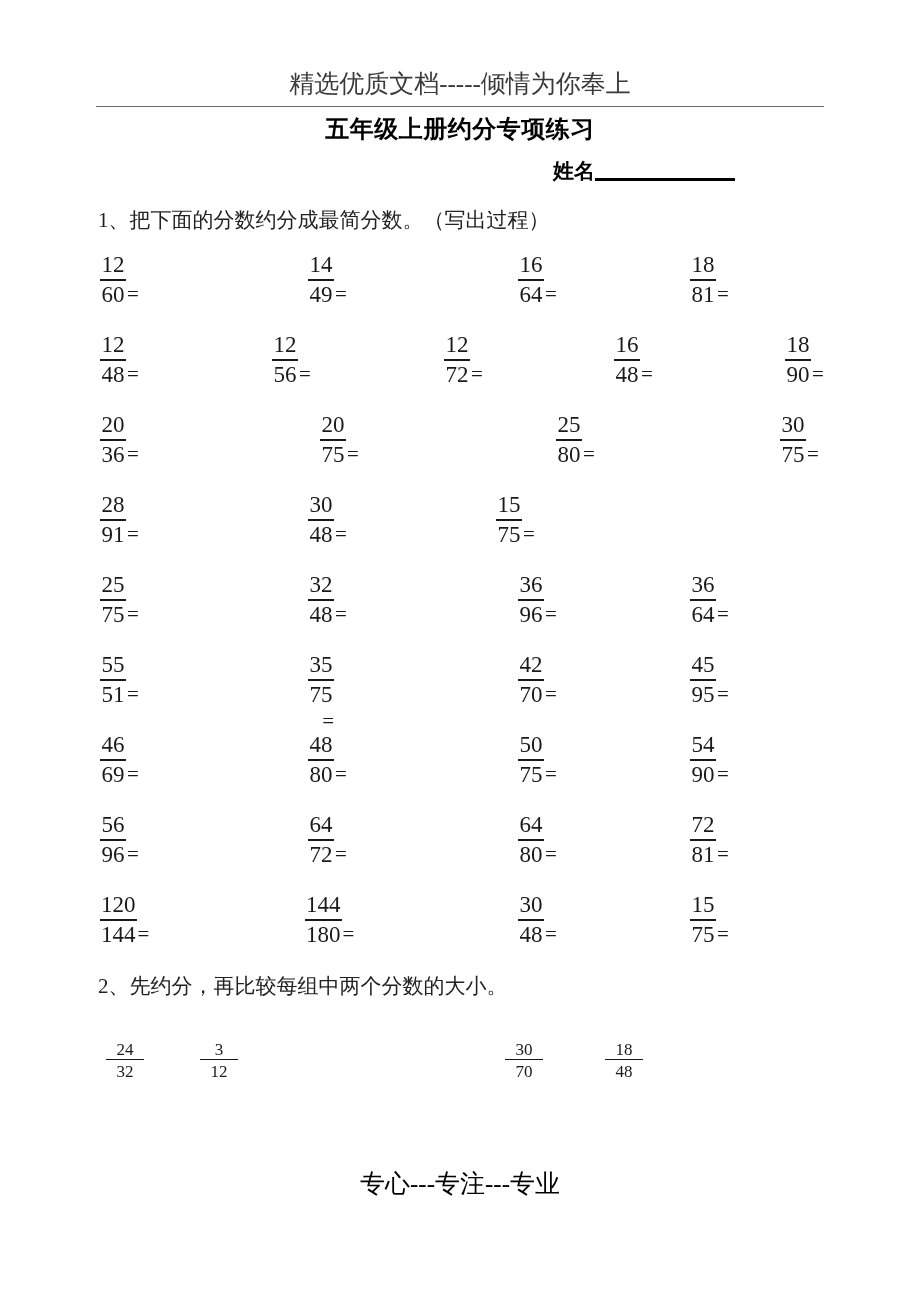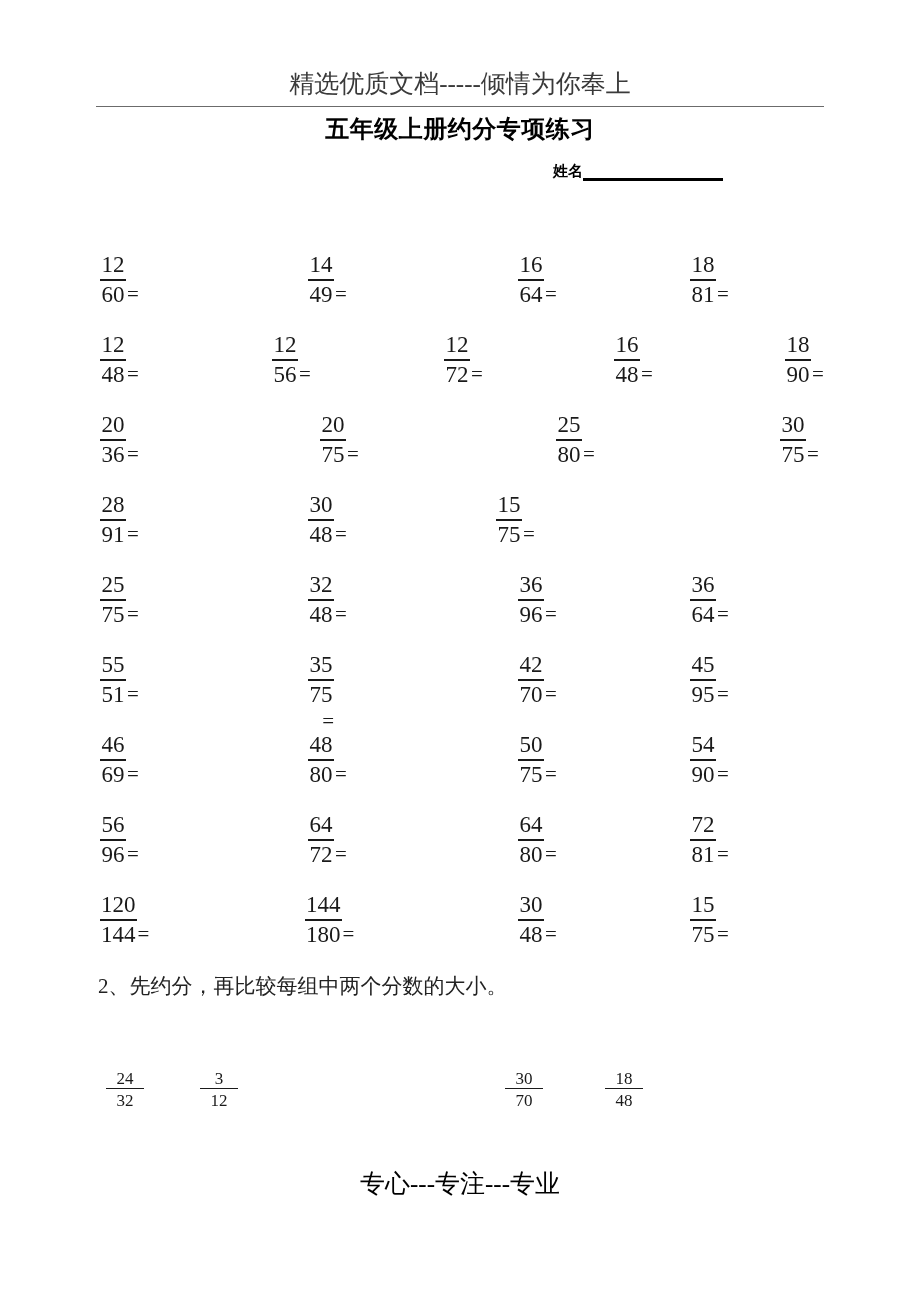--- a/index.html
+++ b/index.html
@@ -59,21 +59,21 @@
   }
   .name-row {
     position: absolute;
     left: 553px;
     top: 158px;
     display: flex;
     align-items: flex-end;
     white-space: nowrap;
   }
   .name-label {
-    font-size: 15px;
+    font-size: 21px;
     font-weight: bold;
     line-height: 26px;
   }
   .name-blank {
     display: inline-block;
     width: 140px;
     height: 0;
     border-bottom: 3px solid #000;
     margin-bottom: 3px;
   }
@@ -128,21 +128,20 @@
     color: #1a1a1a;
     margin-left: 1px;
   }
 
   
   .frac-item-2 {
     position: absolute;
     display: flex;
     align-items: flex-start;
     white-space: nowrap;
-    margin-top: 29px;
   }
   .frac2 {
     display: inline-flex;
     flex-direction: column;
     align-items: center;
     line-height: 1;
   }
   .frac2 .num {
     font-size: 17px;
     line-height: 19px;
@@ -183,20 +182,21 @@
 
   <div class="header-rule"></div>
 
   <div class="doc-title">五年级上册约分专项练习</div>
 
   <div class="name-row">
     <span class="name-label">姓名</span>
     <span class="name-blank"></span>
   </div>
 
+  <div class="prompt" id="prompt-1">1、把下面的分数约分成最简分数。（写出过程）</div>
 
   <div class="prompt" id="prompt-2">2、先约分，再比较每组中两个分数的大小。</div>
 
   <div id="section-1-items">
       <div class="frac-item" style="left: 100px; top: 252px;">
         <div class="frac">
           <div class="num">12</div>
           <div class="bar"></div>
           <div class="den">60</div>
         </div>

